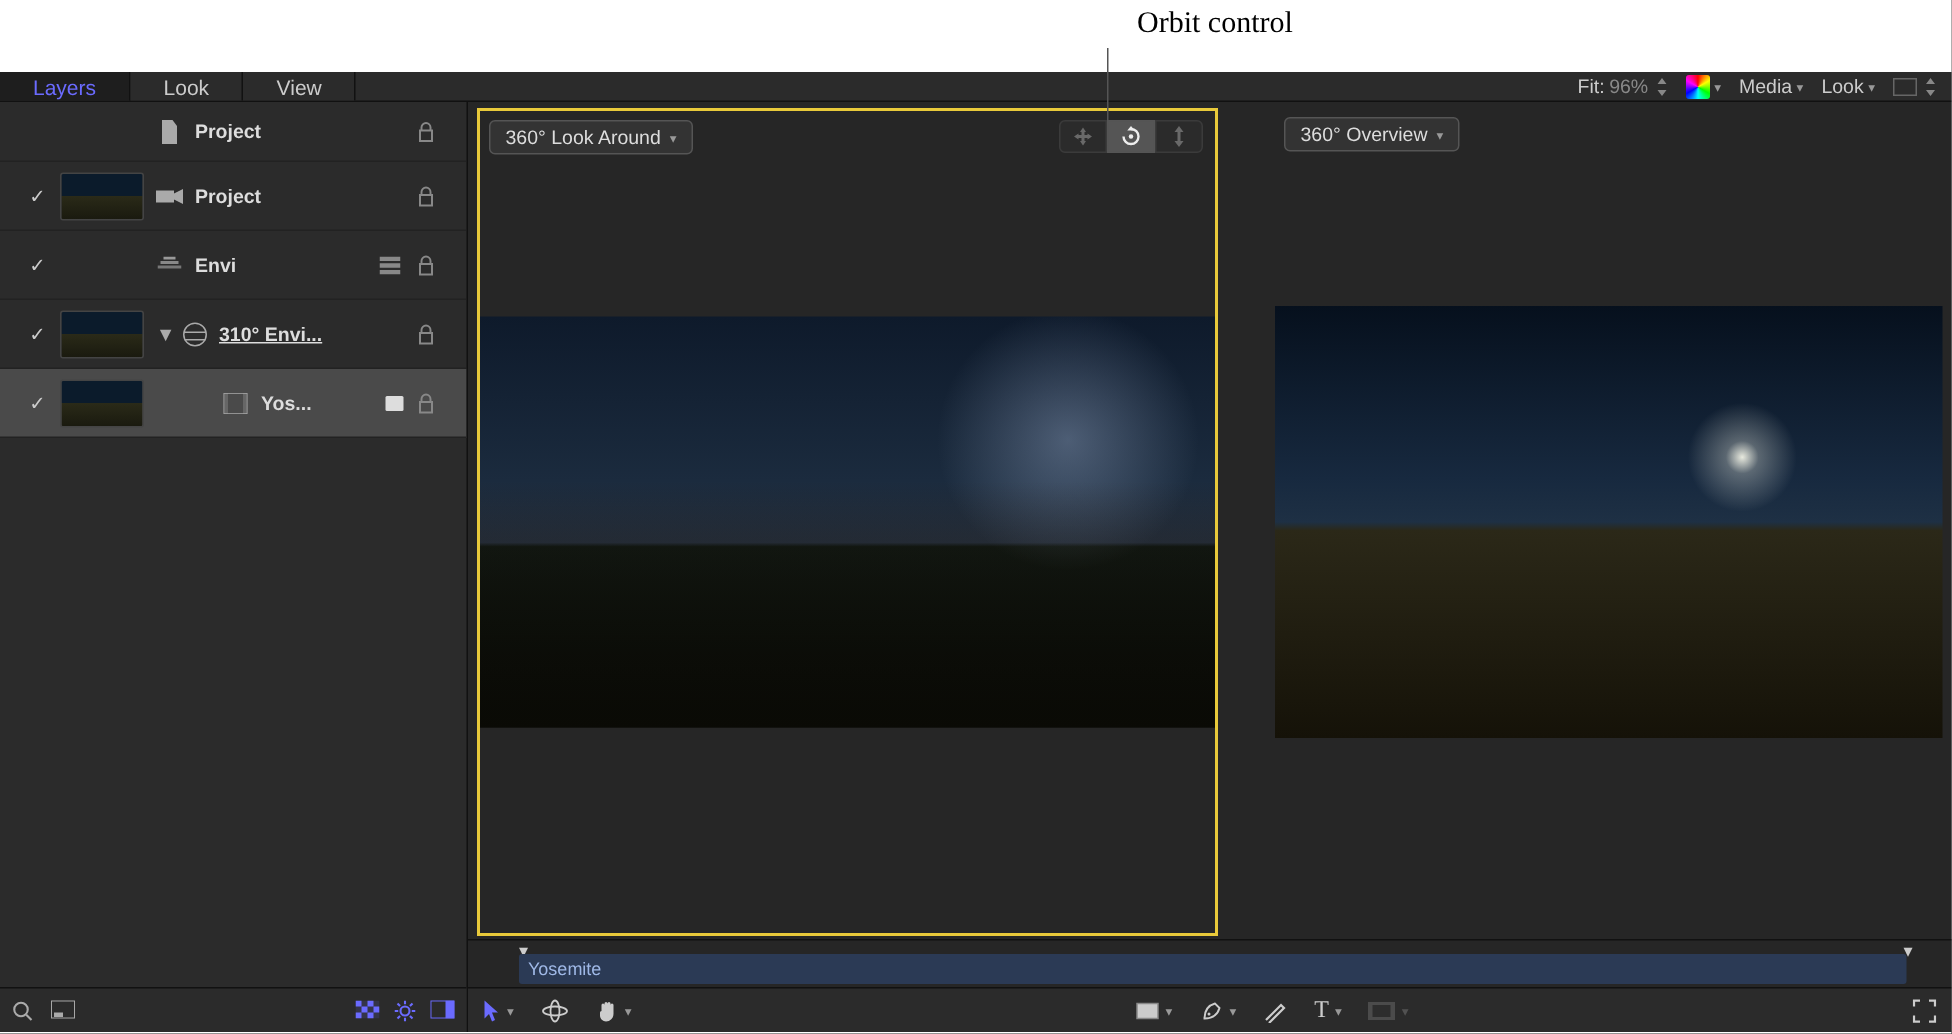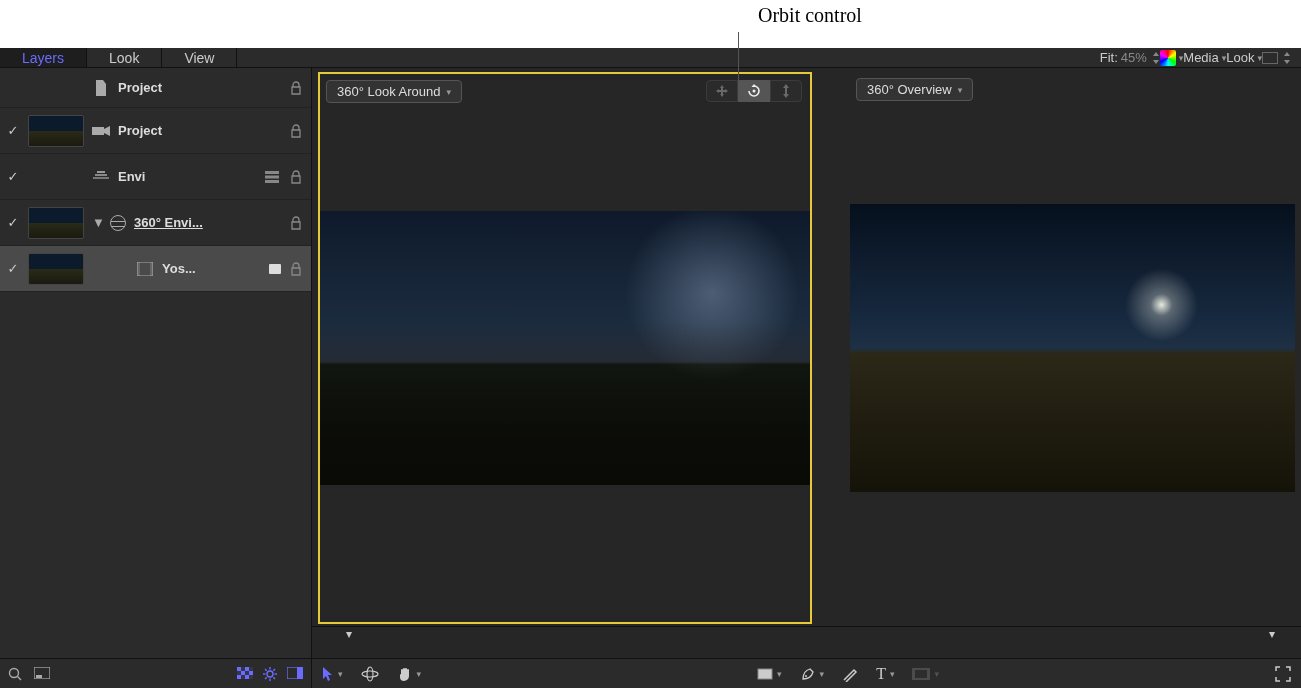--- a/index.html
+++ b/index.html
@@ -70,20 +70,21 @@
   }
   .tab.active {
     background: #1e1e1e;
     color: #6b6bff;
   }
   .top-right-controls {
     margin-left: auto;
     display: flex;
     align-items: center;
     padding-right: 10px;
+    gap: 12px;
     color: #ccc;
     font-size: 13px;
   }
   .fit-label { color: #ccc; }
   .fit-val { color: #888; }
   .dd-caret { color: #888; margin-left: 2px; }
   .color-swatch {
     width: 16px; height: 16px;
     background: conic-gradient(red, yellow, lime, cyan, blue, magenta, red);
     border-radius: 2px;
@@ -107,21 +108,21 @@
     display: flex;
     flex-direction: column;
     border-right: 1px solid #111;
   }
   .layer-rows { flex: 1; overflow: auto; }
   .layer-row {
     height: 46px;
     display: flex;
     align-items: center;
     border-bottom: 1px solid #222;
-    padding: 0 6px;
+    padding: 0 18px;
     gap: 8px;
   }
   .layer-row.project { height: 40px; }
   .layer-row.selected { background: #4a4a4a; }
   .vis-check {
     width: 14px; height: 14px;
     display:flex; align-items:center; justify-content:center;
     color: #ccc;
   }
   .vis-check.empty { visibility:hidden; }
@@ -325,21 +326,21 @@
       <div class="tab">
           <span>Look</span>
         </div>
       <div class="tab">
           <span>View</span>
         </div>
     </div>
     <div class="top-right-controls">
       <div class="tr-item">
         <span class="fit-label">Fit:</span>
-        <span class="fit-val">45%</span>
+        <span class="fit-val">96%</span>
         <span class="dd-caret">
           <svg width="8" height="12" viewBox="0 0 8 12">
               <path d="M4 0 L7 4 L1 4 Z M4 12 L1 8 L7 8 Z" fill="#888"></path>
             </svg>
         </span>
       </div>
       <div class="tr-item">
         <span class="color-swatch"></span>
         <span class="caret">▾</span>
       </div>
@@ -429,21 +430,21 @@
                 </svg>
             </span>
           </div>
         </div>
 
         <div class="layer-row">
           <span class="vis-check">✓</span>
           <span class="thumb"></span>
           <span class="disclosure">▼</span>
           <span class="env-icon"></span>
-          <span class="layer-label bold under">360° Envi...</span>
+          <span class="layer-label bold under">310° Envi...</span>
           <div class="layer-trailing">
             <span class="lock-icon">
               <svg width="14" height="14" viewBox="0 0 14 14">
                   <path d="M4 6 V4 a3 3 0 0 1 6 0 V6 M3 6 H11 V13 H3 Z" fill="none" stroke="#888" stroke-width="1.3"></path>
                 </svg>
             </span>
           </div>
         </div>
 
         <div class="layer-row selected">
@@ -567,20 +568,23 @@
           </div>
           <div class="vp-img">
             <div class="mountain-scene right"></div>
           </div>
         </div>
 
       </div>
 
       <div class="timeline">
         <div class="playhead-mark">▾</div>
+        <div class="clip-bar">
+          <span>Yosemite</span>
+        </div>
         <div class="end-mark">▾</div>
       </div>
 
       <div class="bottom-toolbar">
         <div class="bt-item accent">
           <svg width="12" height="16" viewBox="0 0 12 16">
               <path d="M1 1 L1 13 L4 10 L6 15 L8 14 L6 9 L10 9 Z" fill="#6b6bff"></path>
             </svg>
           <span class="caret">▾</span>
         </div>

